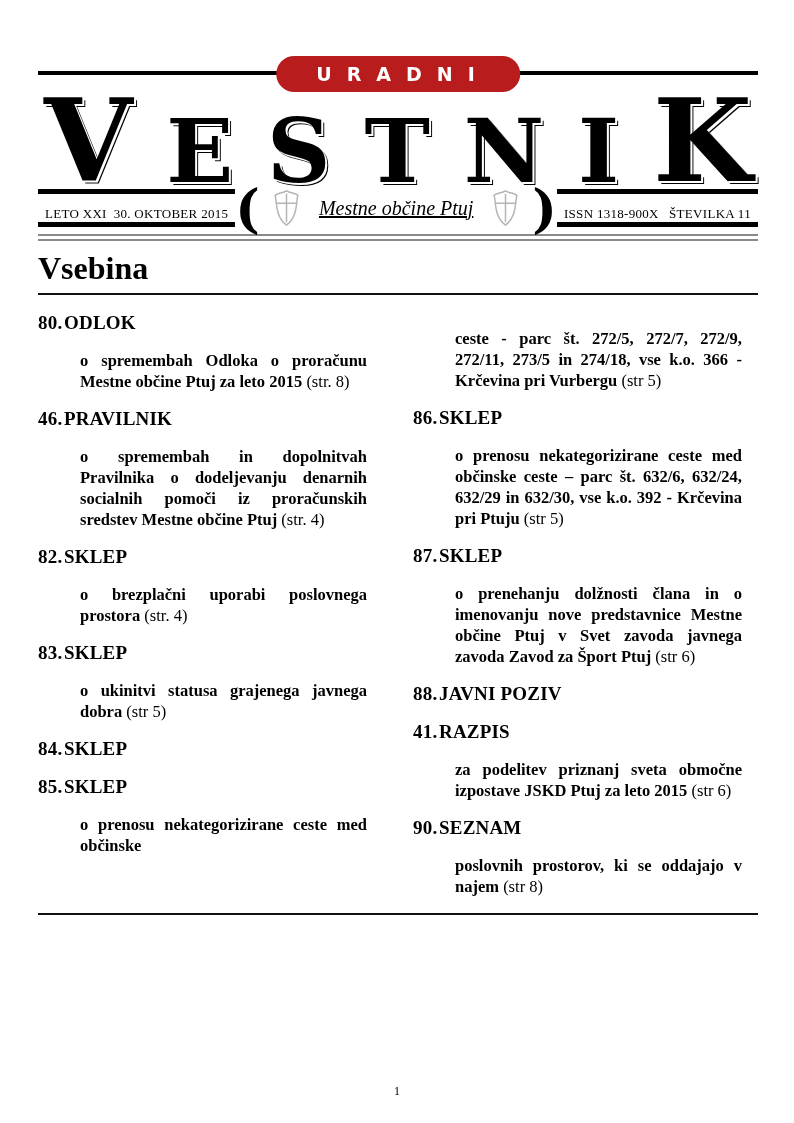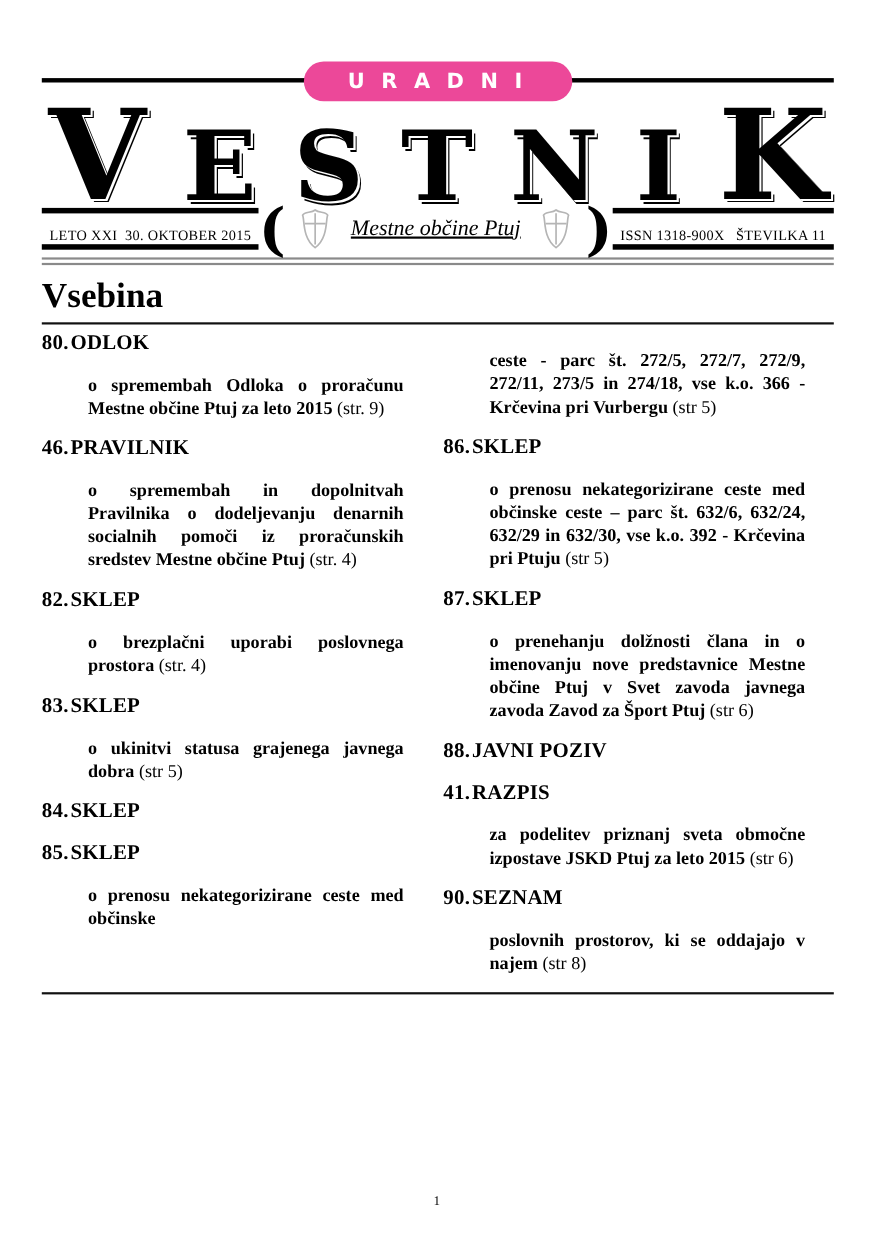--- a/index.html
+++ b/index.html
@@ -16,21 +16,21 @@
     box-sizing: border-box;
     padding: 56px 36px 0 38px;
   }
   
   .kicker-row { position: relative; height: 36px; }
   .kicker-row .rule-line {
     position: absolute; left: 0; right: 0; top: 15px; height: 4px; background: #000;
   }
   .kicker-pill {
     position: absolute; left: 50%; top: 0; transform: translateX(-50%);
-    background: #ec4899; color: #fff;
+    background: #b91c1c; color: #fff;
     height: 36px; line-height: 37px;
     border-radius: 18px;
     padding: 0 30px 0 40px;
     font-family: "DejaVu Sans", sans-serif;
     font-weight: bold; font-size: 19px;
     letter-spacing: 15px;
     white-space: nowrap;
   }
   .masthead-title {
     height: 90px;
@@ -92,22 +92,22 @@
   }
   .contents-title {
     margin: 11px 0 7px 0;
     font-size: 32px;
     line-height: 1.05;
     font-weight: bold;
   }
   .thin-rule { border-top: 2px solid #111; }
   
   .columns {
-    display: flex; gap: 20px;
-    padding-top: 6px;
+    display: flex; gap: 30px;
+    padding-top: 17px;
     min-height: 498px;
   }
   .col { width: 345px; }
   .entry { margin-bottom: 16px; padding-left: 26px; }
   .entry-heading {
     margin: 0 0 1px -26px;
     font-size: 19px;
     font-weight: bold;
     letter-spacing: 0.2px;
   }
@@ -179,21 +179,21 @@
 
   <h1 class="contents-title">Vsebina</h1>
   <div class="thin-rule"></div>
 
   <div class="columns">
 
     <div class="col">
 
       <article class="entry">
         <h2 class="entry-heading"><span class="num">80.</span><span>ODLOK</span></h2>
-        <p class="entry-body"><span>o spremembah Odloka o proračunu Mestne občine Ptuj za leto 2015</span> <span class="page-ref">(str. 9)</span></p>
+        <p class="entry-body"><span>o spremembah Odloka o proračunu Mestne občine Ptuj za leto 2015</span> <span class="page-ref">(str. 8)</span></p>
       </article>
 
       <article class="entry">
         <h2 class="entry-heading"><span class="num">46.</span><span>PRAVILNIK</span></h2>
         <p class="entry-body"><span>o spremembah in dopolnitvah Pravilnika o dodeljevanju denarnih socialnih pomoči iz proračunskih sredstev Mestne občine Ptuj</span> <span class="page-ref">(str. 4)</span></p>
       </article>
 
       <article class="entry">
         <h2 class="entry-heading"><span class="num">82.</span><span>SKLEP</span></h2>
         <p class="entry-body"><span>o brezplačni uporabi poslovnega prostora</span> <span class="page-ref">(str. 4)</span></p>

